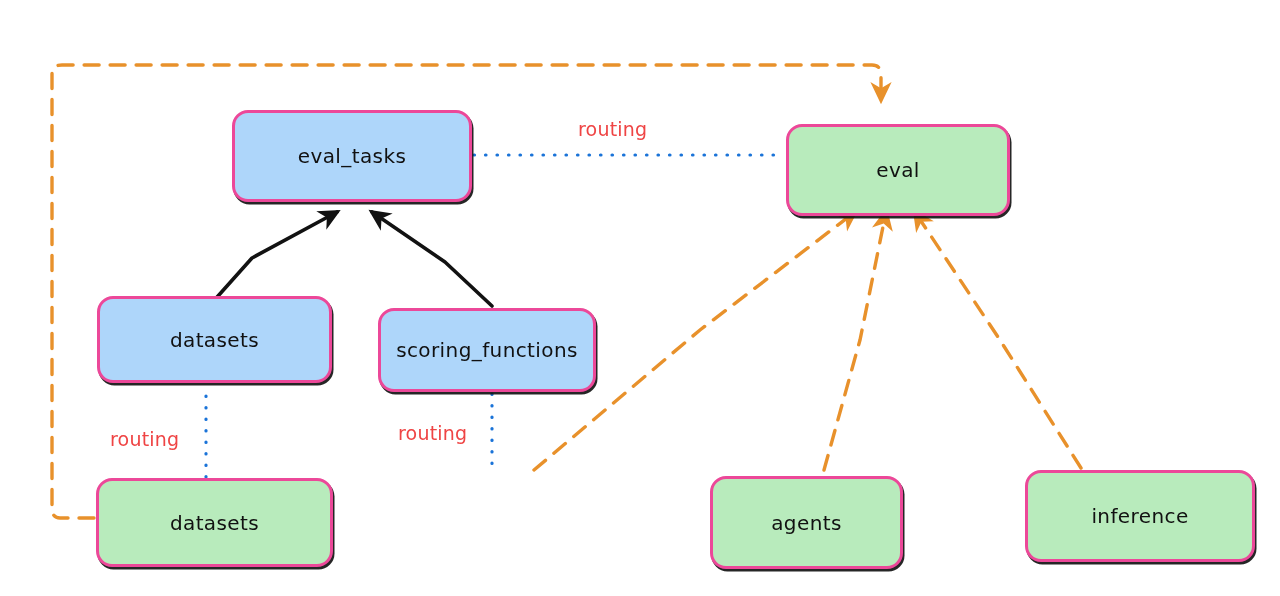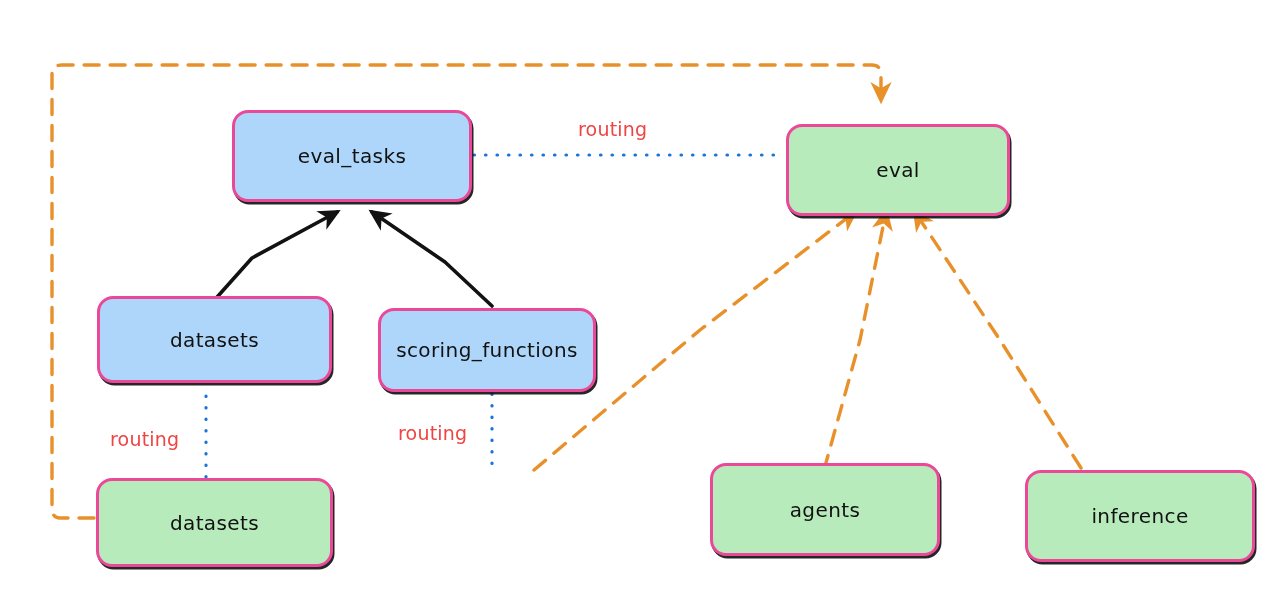--- a/index.html
+++ b/index.html
@@ -111,21 +111,21 @@
 
   <div class="node api" style="left:378px; top:308px; width:218px; height:84px;">
     <span class="node-label">scoring_functions</span>
   </div>
 
   <div class="node provider" style="left:96px; top:478px; width:237px; height:89px;">
     <span class="node-label">datasets</span>
   </div>
 
 
-  <div class="node provider" style="left:710px; top:463px; width:230px; height:93px;">
+  <div class="node provider" style="left:710px; top:476px; width:193px; height:93px;">
     <span class="node-label">agents</span>
   </div>
 
   <div class="node provider" style="left:1025px; top:470px; width:230px; height:92px;">
     <span class="node-label">inference</span>
   </div>
 
   <span class="edge-label" style="left:578px; top:118px;">routing</span>
 
   <span class="edge-label" style="left:110px; top:428px;">routing</span>

